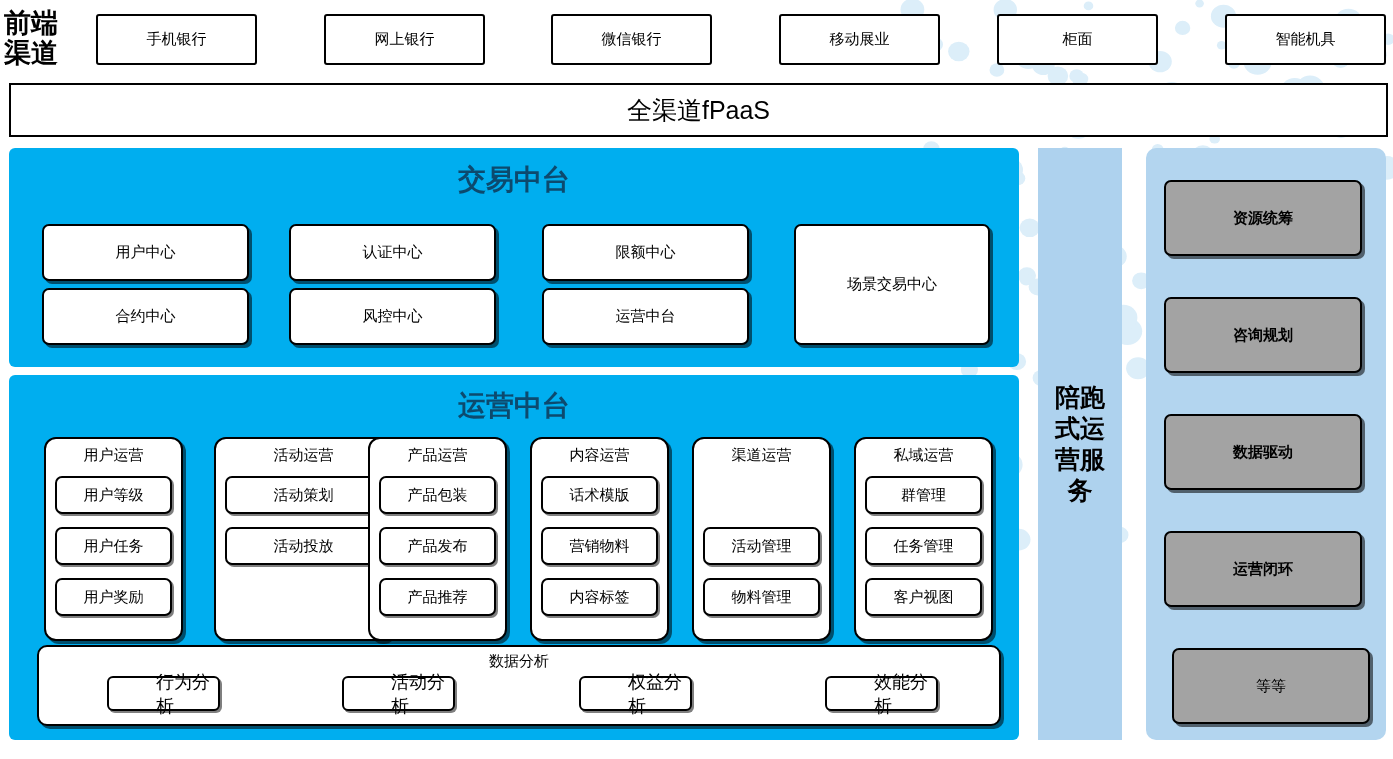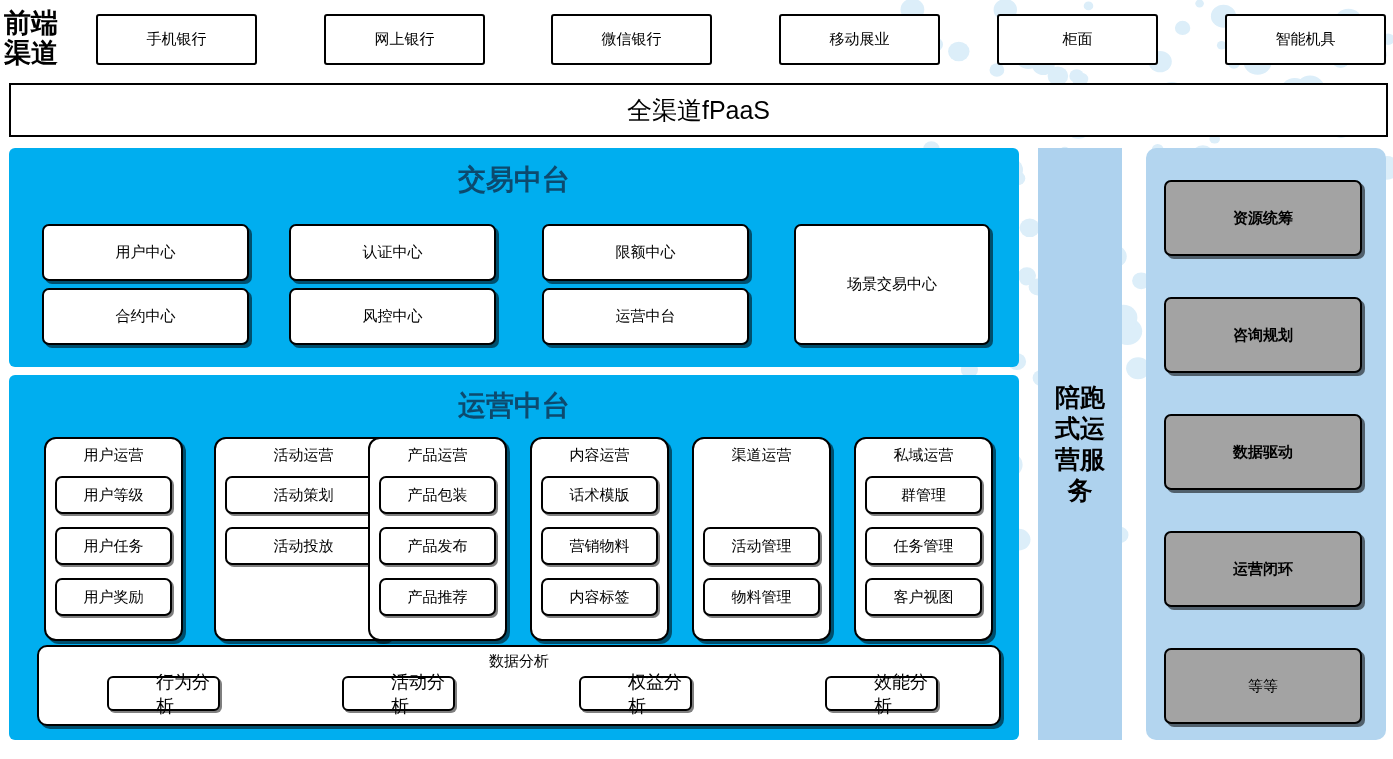--- a/index.html
+++ b/index.html
@@ -107,21 +107,21 @@
     position:absolute;left:1146px;top:148px;width:240px;height:592px;
     background:#B3D5EF;border-radius:10px;
   }
   .rcard{
     position:absolute;left:18px;width:198px;height:76px;
     border:2px solid #000;background:#a3a3a3;border-radius:7px;
     box-shadow:3px 3px 0 rgba(0,0,0,.55);
     display:flex;align-items:center;justify-content:center;
     font-size:15px;font-weight:bold;box-sizing:border-box;
   }
-  .rcard.plain{font-weight:normal;}
+  .rcard.plain{font-weight:normal;margin-left:8px;}
 </style>
 </head>
 <body>
 
 <svg id="dots" viewBox="0 0 1393 759">
     <ellipse cx="1221.7" cy="370.1" rx="5.4" ry="5.0" fill="#DCEEF9"></ellipse>
     <ellipse cx="1322.9" cy="330.9" rx="6.4" ry="5.9" fill="#DCEEF9"></ellipse>
     <ellipse cx="968.0" cy="391.3" rx="7.3" ry="6.7" fill="#DCEEF9"></ellipse>
     <ellipse cx="1280.4" cy="552.0" rx="4.3" ry="3.9" fill="#DCEEF9"></ellipse>
     <ellipse cx="1318.2" cy="215.1" rx="8.1" ry="7.5" fill="#DCEEF9"></ellipse>

